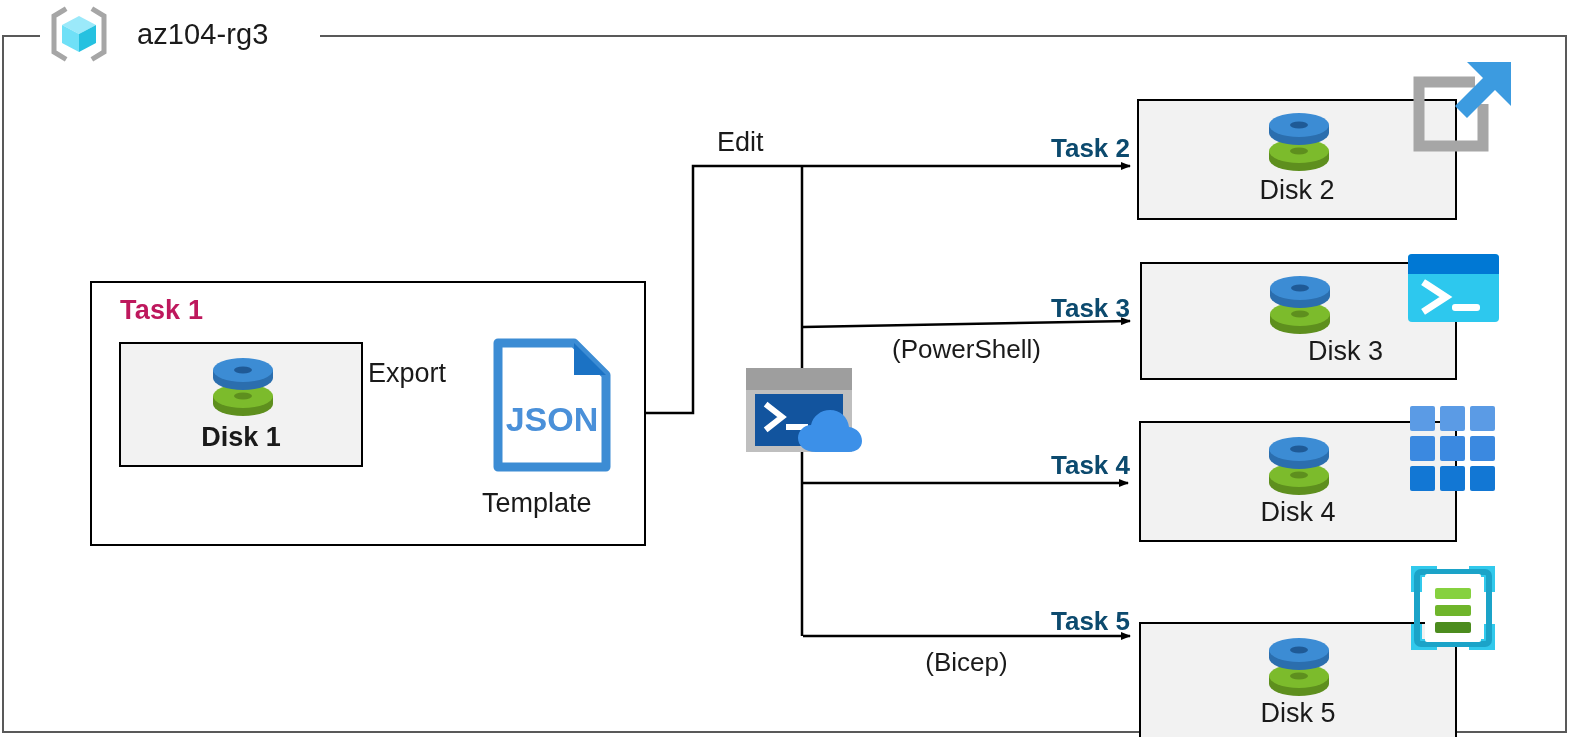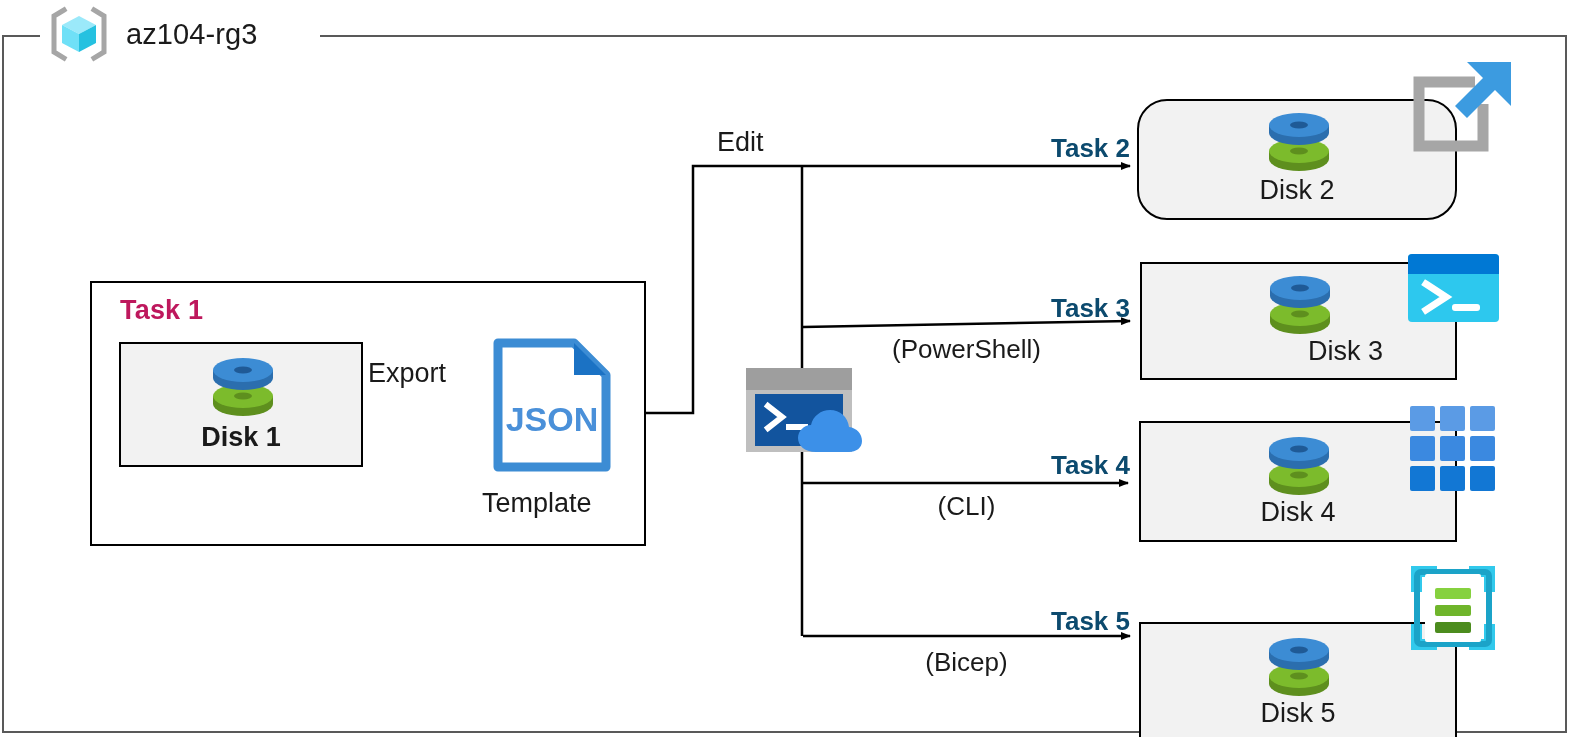--- a/index.html
+++ b/index.html
@@ -39,21 +39,21 @@
     height: 28px;
     background: #ffffff;
   }
   .rg-header {
     position: absolute;
     left: 46px;
     top: 3px;
     height: 62px;
     display: flex;
     align-items: center;
-    gap: 14px;
+    gap: 25px;
   }
   .rg-title {
     font-size: 29px;
     color: #1a1a1a;
     letter-spacing: 0.1px;
     white-space: nowrap;
   }
 
   
   .task1-box {
@@ -223,21 +223,21 @@
       <path d="M24 40 L38 51 L24 62" fill="none" stroke="#ffffff" stroke-width="6" stroke-linecap="square"></path>
       <rect x="42" y="58" width="22" height="6" fill="#ffffff"></rect>
 
       <path d="M72 86 C60 86 54 79 54 72 C54 65 60 59 67 59 C69 50 77 44 86 44
                C96 44 104 51 105 61 C113 62 118 68 118 75 C118 82 112 86 105 86 Z" fill="#3C90E8"></path>
     </svg>
   </span>
 
   <div class="task-label" style="left:803px; top:133px; width:327px;">Task 2</div>
 
-  <div class="disk-box" style="left:1137px; top:99px; width:320px; height:121px;border-radius:30px;">
+  <div class="disk-box" style="left:1137px; top:99px; width:320px; height:121px;">
     <span class="disk-icon" style="left:115px; top:6px;">
       <svg viewBox="0 0 90 70" width="90" height="70">
         <ellipse cx="45" cy="52" rx="30" ry="12" fill="#5E8F1E"></ellipse>
         <rect x="15" y="44" width="60" height="8" fill="#5E8F1E"></rect>
         <ellipse cx="45" cy="44" rx="30" ry="12" fill="#7CBB2C"></ellipse>
         <ellipse cx="45" cy="44" rx="9" ry="3.5" fill="#5E8F1E"></ellipse>
         <ellipse cx="45" cy="26" rx="30" ry="12" fill="#2B6EAE"></ellipse>
         <rect x="15" y="18" width="60" height="8" fill="#2B6EAE"></rect>
         <ellipse cx="45" cy="18" rx="30" ry="12" fill="#3C8CD4"></ellipse>
         <ellipse cx="45" cy="18" rx="9" ry="3.5" fill="#1F5A96"></ellipse>
@@ -281,21 +281,20 @@
   <span class="corner-icon" style="left:1406px; top:252px;">
     <svg viewBox="0 0 95 72" width="95" height="72">
       <rect x="2" y="2" width="91" height="68" rx="4" fill="#2DC8EE"></rect>
       <path d="M2 6 a4 4 0 0 1 4 -4 h83 a4 4 0 0 1 4 4 v16 h-91 z" fill="#0078D4"></path>
       <path d="M20 32 L40 45 L20 58" fill="none" stroke="#ffffff" stroke-width="7" stroke-linecap="square"></path>
       <rect x="46" y="52" width="28" height="7" rx="3" fill="#ffffff"></rect>
     </svg>
   </span>
 
   <div class="task-label" style="left:803px; top:450px; width:327px;">Task 4</div>
-  <div class="task-sub" style="left:803px; top:491px; width:327px;">(CLI)</div>
 
   <div class="disk-box" style="left:1139px; top:421px; width:318px; height:121px;">
     <span class="disk-icon" style="left:113px; top:8px;">
       <svg viewBox="0 0 90 70" width="90" height="70">
         <ellipse cx="45" cy="52" rx="30" ry="12" fill="#5E8F1E"></ellipse>
         <rect x="15" y="44" width="60" height="8" fill="#5E8F1E"></rect>
         <ellipse cx="45" cy="44" rx="30" ry="12" fill="#7CBB2C"></ellipse>
         <ellipse cx="45" cy="44" rx="9" ry="3.5" fill="#5E8F1E"></ellipse>
         <ellipse cx="45" cy="26" rx="30" ry="12" fill="#2B6EAE"></ellipse>
         <rect x="15" y="18" width="60" height="8" fill="#2B6EAE"></rect>

